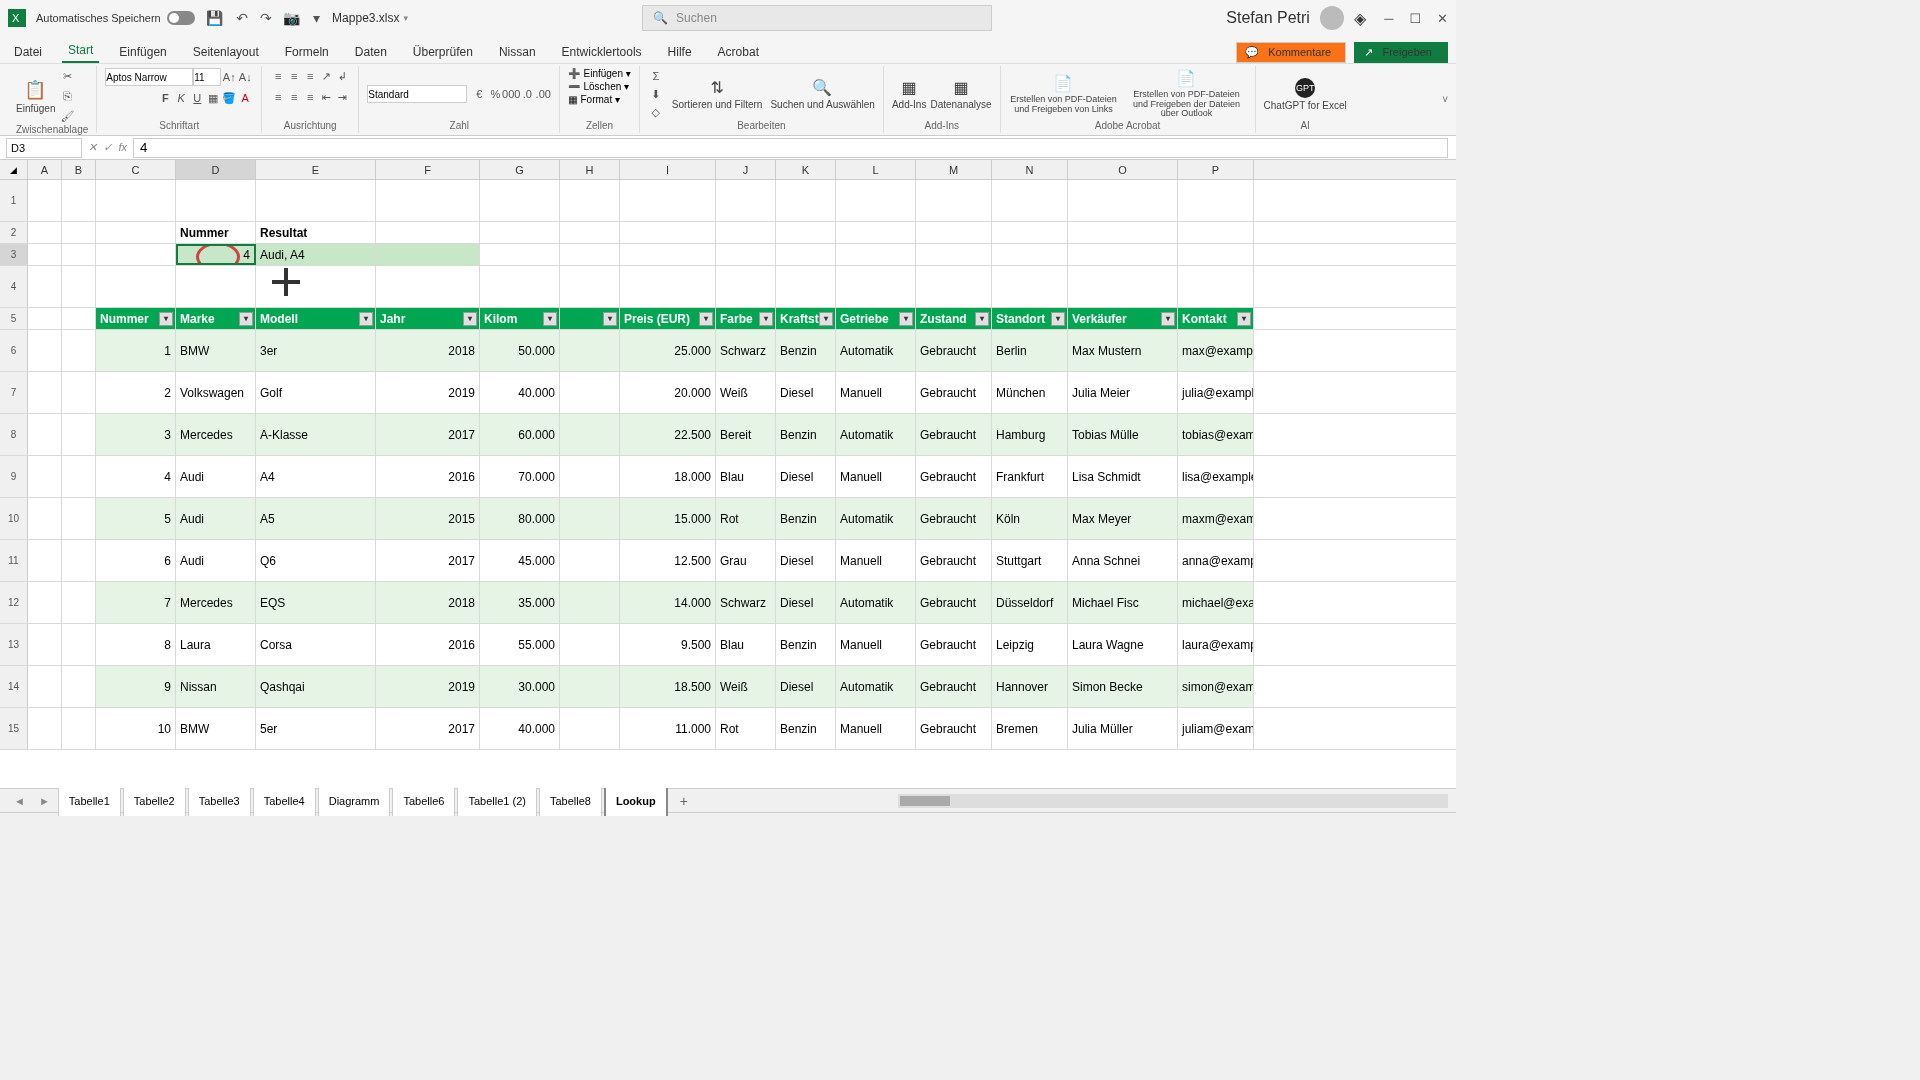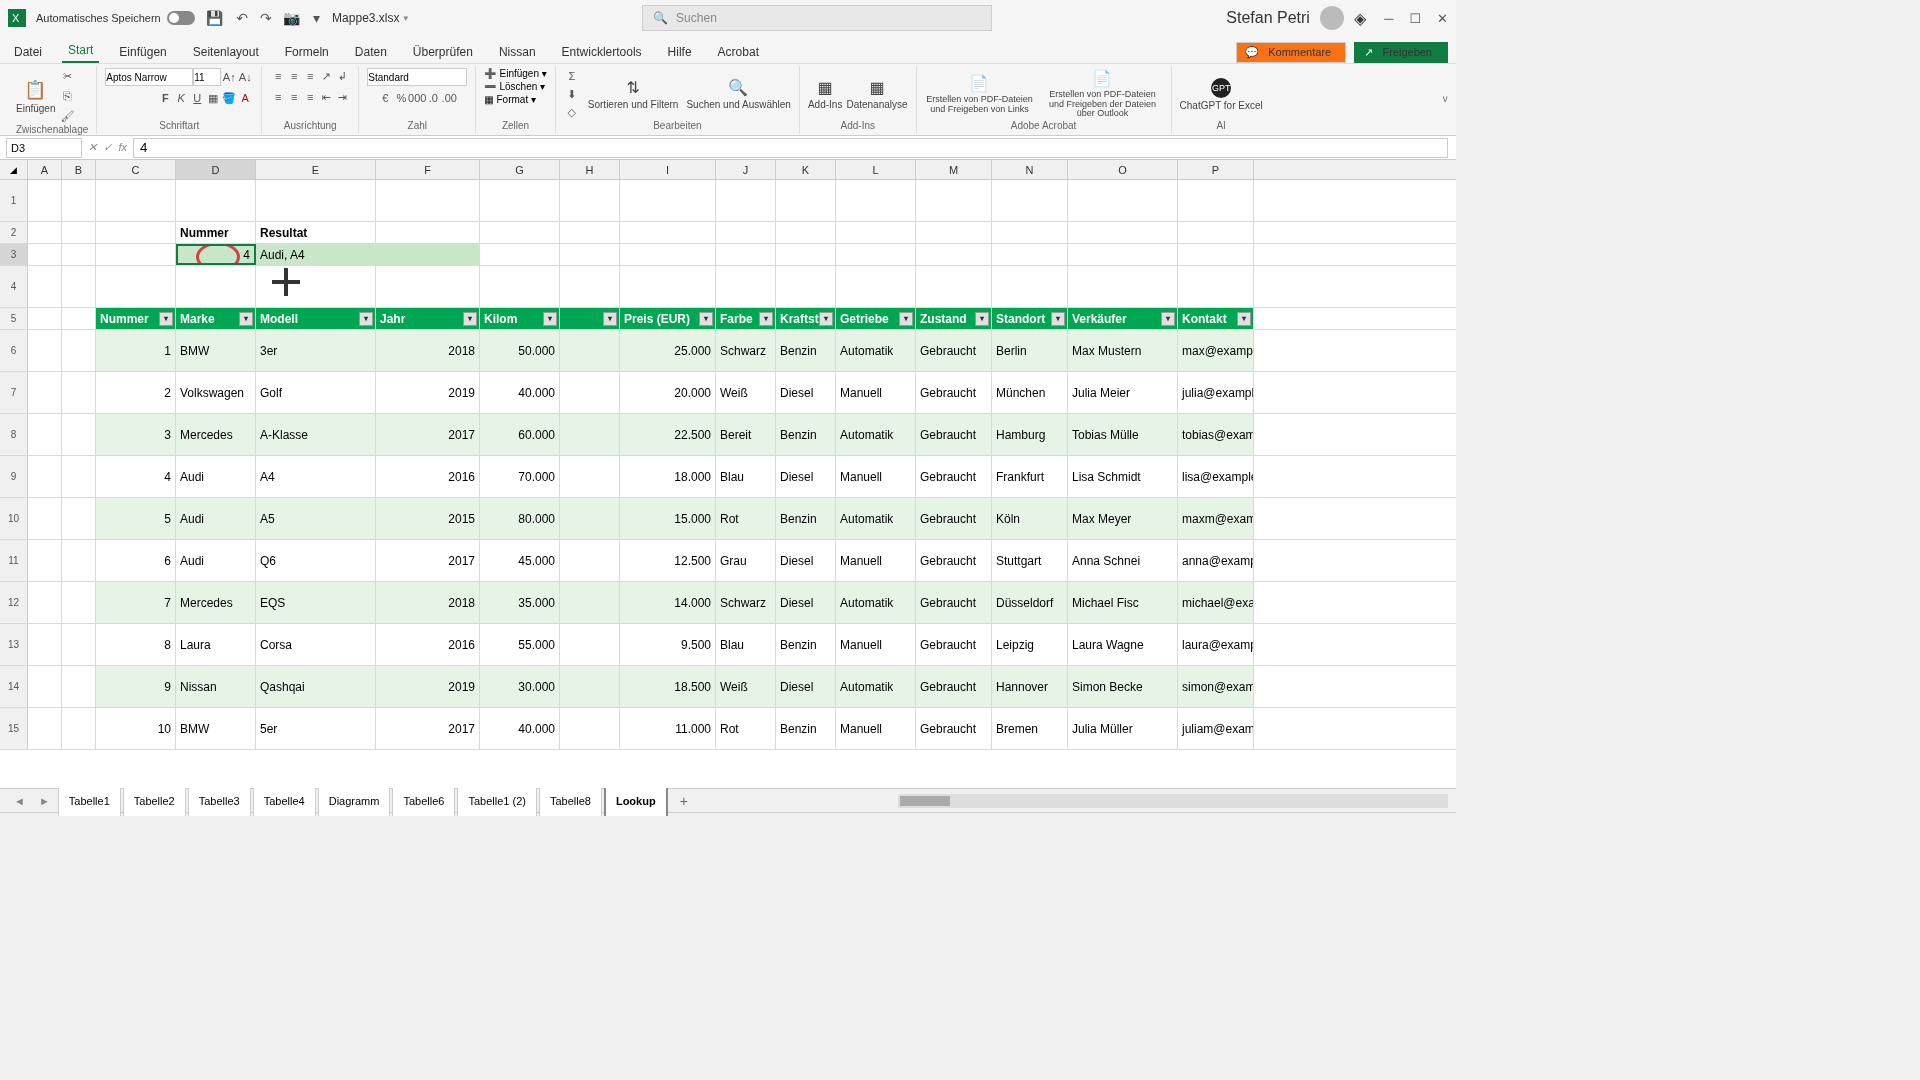--- a/index.html
+++ b/index.html
@@ -176,21 +176,21 @@
     <div class="label">Schriftart</div>
   </div>
   <div class="rgrp">
     <div class="ctrls" style="flex-direction:column;gap:4px;">
       <div><span class="mini-icn">≡</span><span class="mini-icn">≡</span><span class="mini-icn">≡</span><span class="mini-icn">↗</span><span class="mini-icn">↲</span></div>
       <div><span class="mini-icn">≡</span><span class="mini-icn">≡</span><span class="mini-icn">≡</span><span class="mini-icn">⇤</span><span class="mini-icn">⇥</span></div>
     </div>
     <div class="label">Ausrichtung</div>
   </div>
   <div class="rgrp">
-    <div class="ctrls" style="flex-direction:column;gap:4px;">
+    <div class="ctrls" style="flex-direction:row;gap:4px;">
       <input style="width: 100px; height: 18px; font-size: 10px; border: 1px solid rgb(204, 204, 204);" value="Standard">
       <div><span class="mini-icn">€</span><span class="mini-icn">%</span><span class="mini-icn">000</span><span class="mini-icn">.0</span><span class="mini-icn">.00</span></div>
     </div>
     <div class="label">Zahl</div>
   </div>
   <div class="rgrp">
     <div class="ctrls" style="flex-direction:column;align-items:flex-start;gap:2px;font-size:10px;">
       <span>➕ <span>Einfügen</span> ▾</span>
       <span>➖ <span>Löschen</span> ▾</span>
       <span>▦ <span>Format</span> ▾</span>

